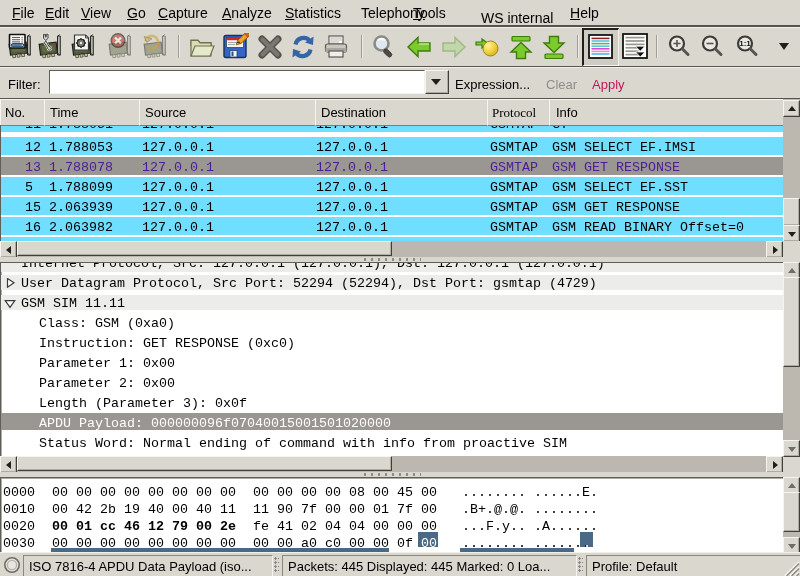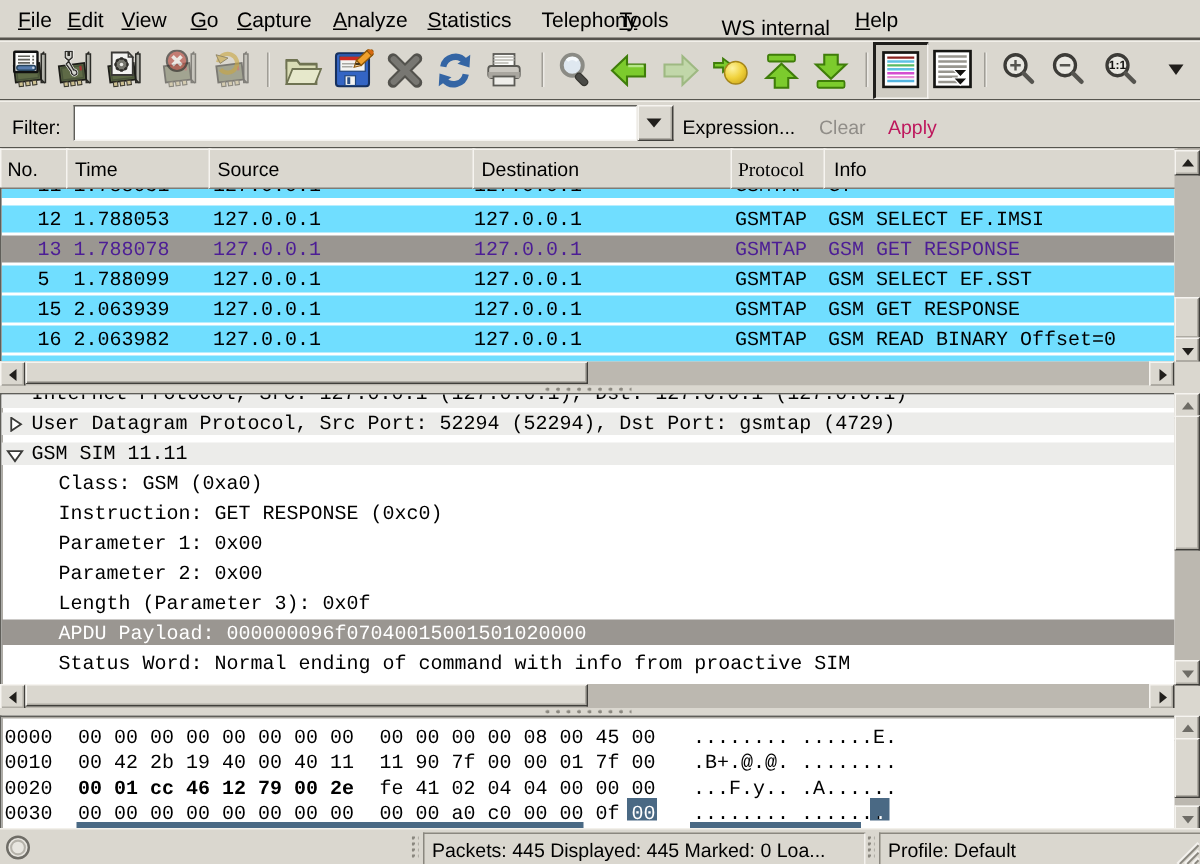--- a/index.html
+++ b/index.html
@@ -509,20 +509,23 @@
     <div class="abs raised sbtn" style="left:0;top:60px;">
         <div class="arrow" style="left:4px;top:6px;border-left:4px solid transparent;border-right:4px solid transparent;border-top:5px solid #6e6c66;"></div>
       </div>
   </div>
 
   <div class="abs" id="statusbar" style="left:0;top:552px;width:800px;height:24px;background:#dad7cf;border-top:1px solid #f2f0ea;">
     <svg class="abs" style="left:3px;top:3px;" width="18" height="18" viewBox="0 0 18 18">
       <circle cx="9" cy="9" r="7.2" fill="#e8e6e0" stroke="#6e6c66" stroke-width="1.6"></circle>
       <circle cx="9" cy="9" r="4.6" fill="none" stroke="#b6b3ab" stroke-width="1.4"></circle>
     </svg>
+    <div class="abs sbox" style="left:23px;width:248px;">
+        <span class="abs" style="left:5px;top:3px;">ISO 7816-4 APDU Data Payload (iso...</span>
+      </div>
     <div class="abs shandle" style="left:274px;"></div>
     <div class="abs sbox" style="left:282px;width:293px;">
         <span class="abs" style="left:5px;top:3px;">Packets: 445 Displayed: 445 Marked: 0 Loa...</span>
       </div>
     <div class="abs shandle" style="left:578px;"></div>
     <div class="abs sbox" style="left:586px;width:214px;">
         <span class="abs" style="left:5px;top:3px;">Profile: Default</span>
       </div>
     <svg class="abs" style="left:782px;top:6px;" width="18" height="18" viewBox="0 0 18 18">
       <path d="M17,3 L3,17" stroke="#f4f2ee" stroke-width="2"></path>

